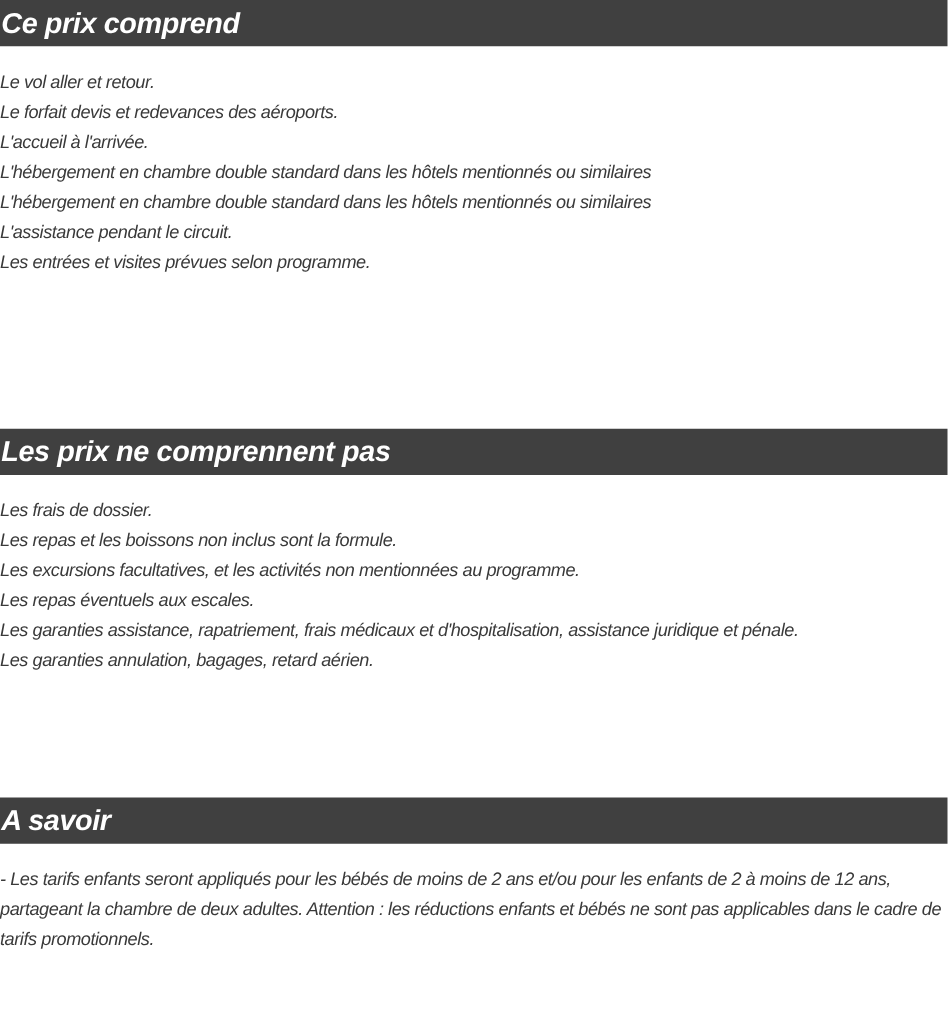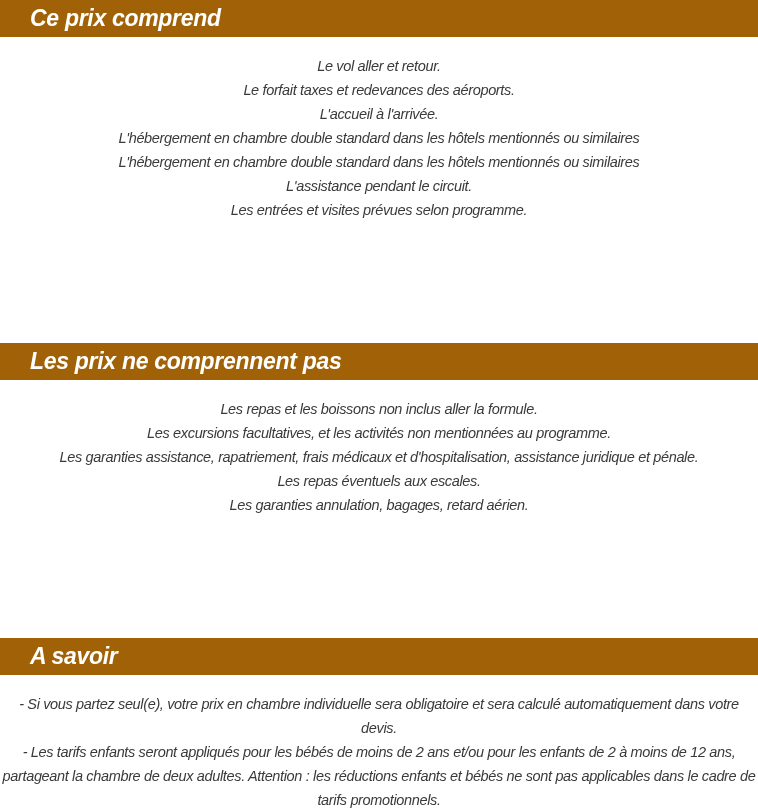--- a/index.html
+++ b/index.html
@@ -10,85 +10,84 @@
     body {
       width: 758px;
       height: 811px;
       overflow: hidden;
       font-family: "Liberation Sans", "DejaVu Sans", sans-serif;
     }
     .section {
       width: 758px;
     }
     .section-header {
-      background: #a16207;
+      background: #404040;
       height: 37px;
       box-sizing: border-box;
-      padding-left: 30px;
+      padding-left: 1px;
       display: flex;
       align-items: center;
     }
     .section-title {
       color: #ffffff;
       font-style: italic;
       font-weight: bold;
       font-size: 23px;
       line-height: 37px;
       letter-spacing: -0.3px;
       margin: 0;
     }
     .section-body {
       padding-top: 17px;
       font-style: italic;
       font-size: 14.5px;
       line-height: 24px;
       color: #3a3a3a;
       letter-spacing: -0.35px;
-      text-align: center;
     }
     .line {
       display: block;
       margin: 0;
     }
     #sec1 { position: absolute; top: 0; left: 0; }
     #sec2 { position: absolute; top: 343px; left: 0; }
     #sec3 { position: absolute; top: 638px; left: 0; }
   </style>
 </head>
 <body>
 
 <div class="section" id="sec1">
   <div class="section-header">
     <h2 class="section-title">Ce prix comprend</h2>
   </div>
   <div class="section-body">
     <p class="line">Le vol aller et retour.</p>
-    <p class="line">Le forfait taxes et redevances des aéroports.</p>
+    <p class="line">Le forfait devis et redevances des aéroports.</p>
     <p class="line">L'accueil à l'arrivée.</p>
     <p class="line">L'hébergement en chambre double standard dans les hôtels mentionnés ou similaires</p>
     <p class="line">L'hébergement en chambre double standard dans les hôtels mentionnés ou similaires</p>
     <p class="line">L'assistance pendant le circuit.</p>
     <p class="line">Les entrées et visites prévues selon programme.</p>
   </div>
 </div>
 
 <div class="section" id="sec2">
   <div class="section-header">
     <h2 class="section-title">Les prix ne comprennent pas</h2>
   </div>
   <div class="section-body">
-    <p class="line">Les repas et les boissons non inclus aller la formule.</p>
+    <p class="line">Les frais de dossier.</p>
+    <p class="line">Les repas et les boissons non inclus sont la formule.</p>
     <p class="line">Les excursions facultatives, et les activités non mentionnées au programme.</p>
+    <p class="line">Les repas éventuels aux escales.</p>
     <p class="line">Les garanties assistance, rapatriement, frais médicaux et d'hospitalisation, assistance juridique et pénale.</p>
-    <p class="line">Les repas éventuels aux escales.</p>
     <p class="line">Les garanties annulation, bagages, retard aérien.</p>
   </div>
 </div>
 
 <div class="section" id="sec3">
   <div class="section-header">
     <h2 class="section-title">A savoir</h2>
   </div>
   <div class="section-body">
-    <p class="line">- Si vous partez seul(e), votre prix en chambre individuelle sera obligatoire et sera calculé automatiquement dans votre devis.</p>
     <p class="line">- Les tarifs enfants seront appliqués pour les bébés de moins de 2 ans et/ou pour les enfants de 2 à moins de 12 ans, partageant la chambre de deux adultes. Attention : les réductions enfants et bébés ne sont pas applicables dans le cadre de tarifs promotionnels.</p>
   </div>
 </div>
 
 </body></html>

